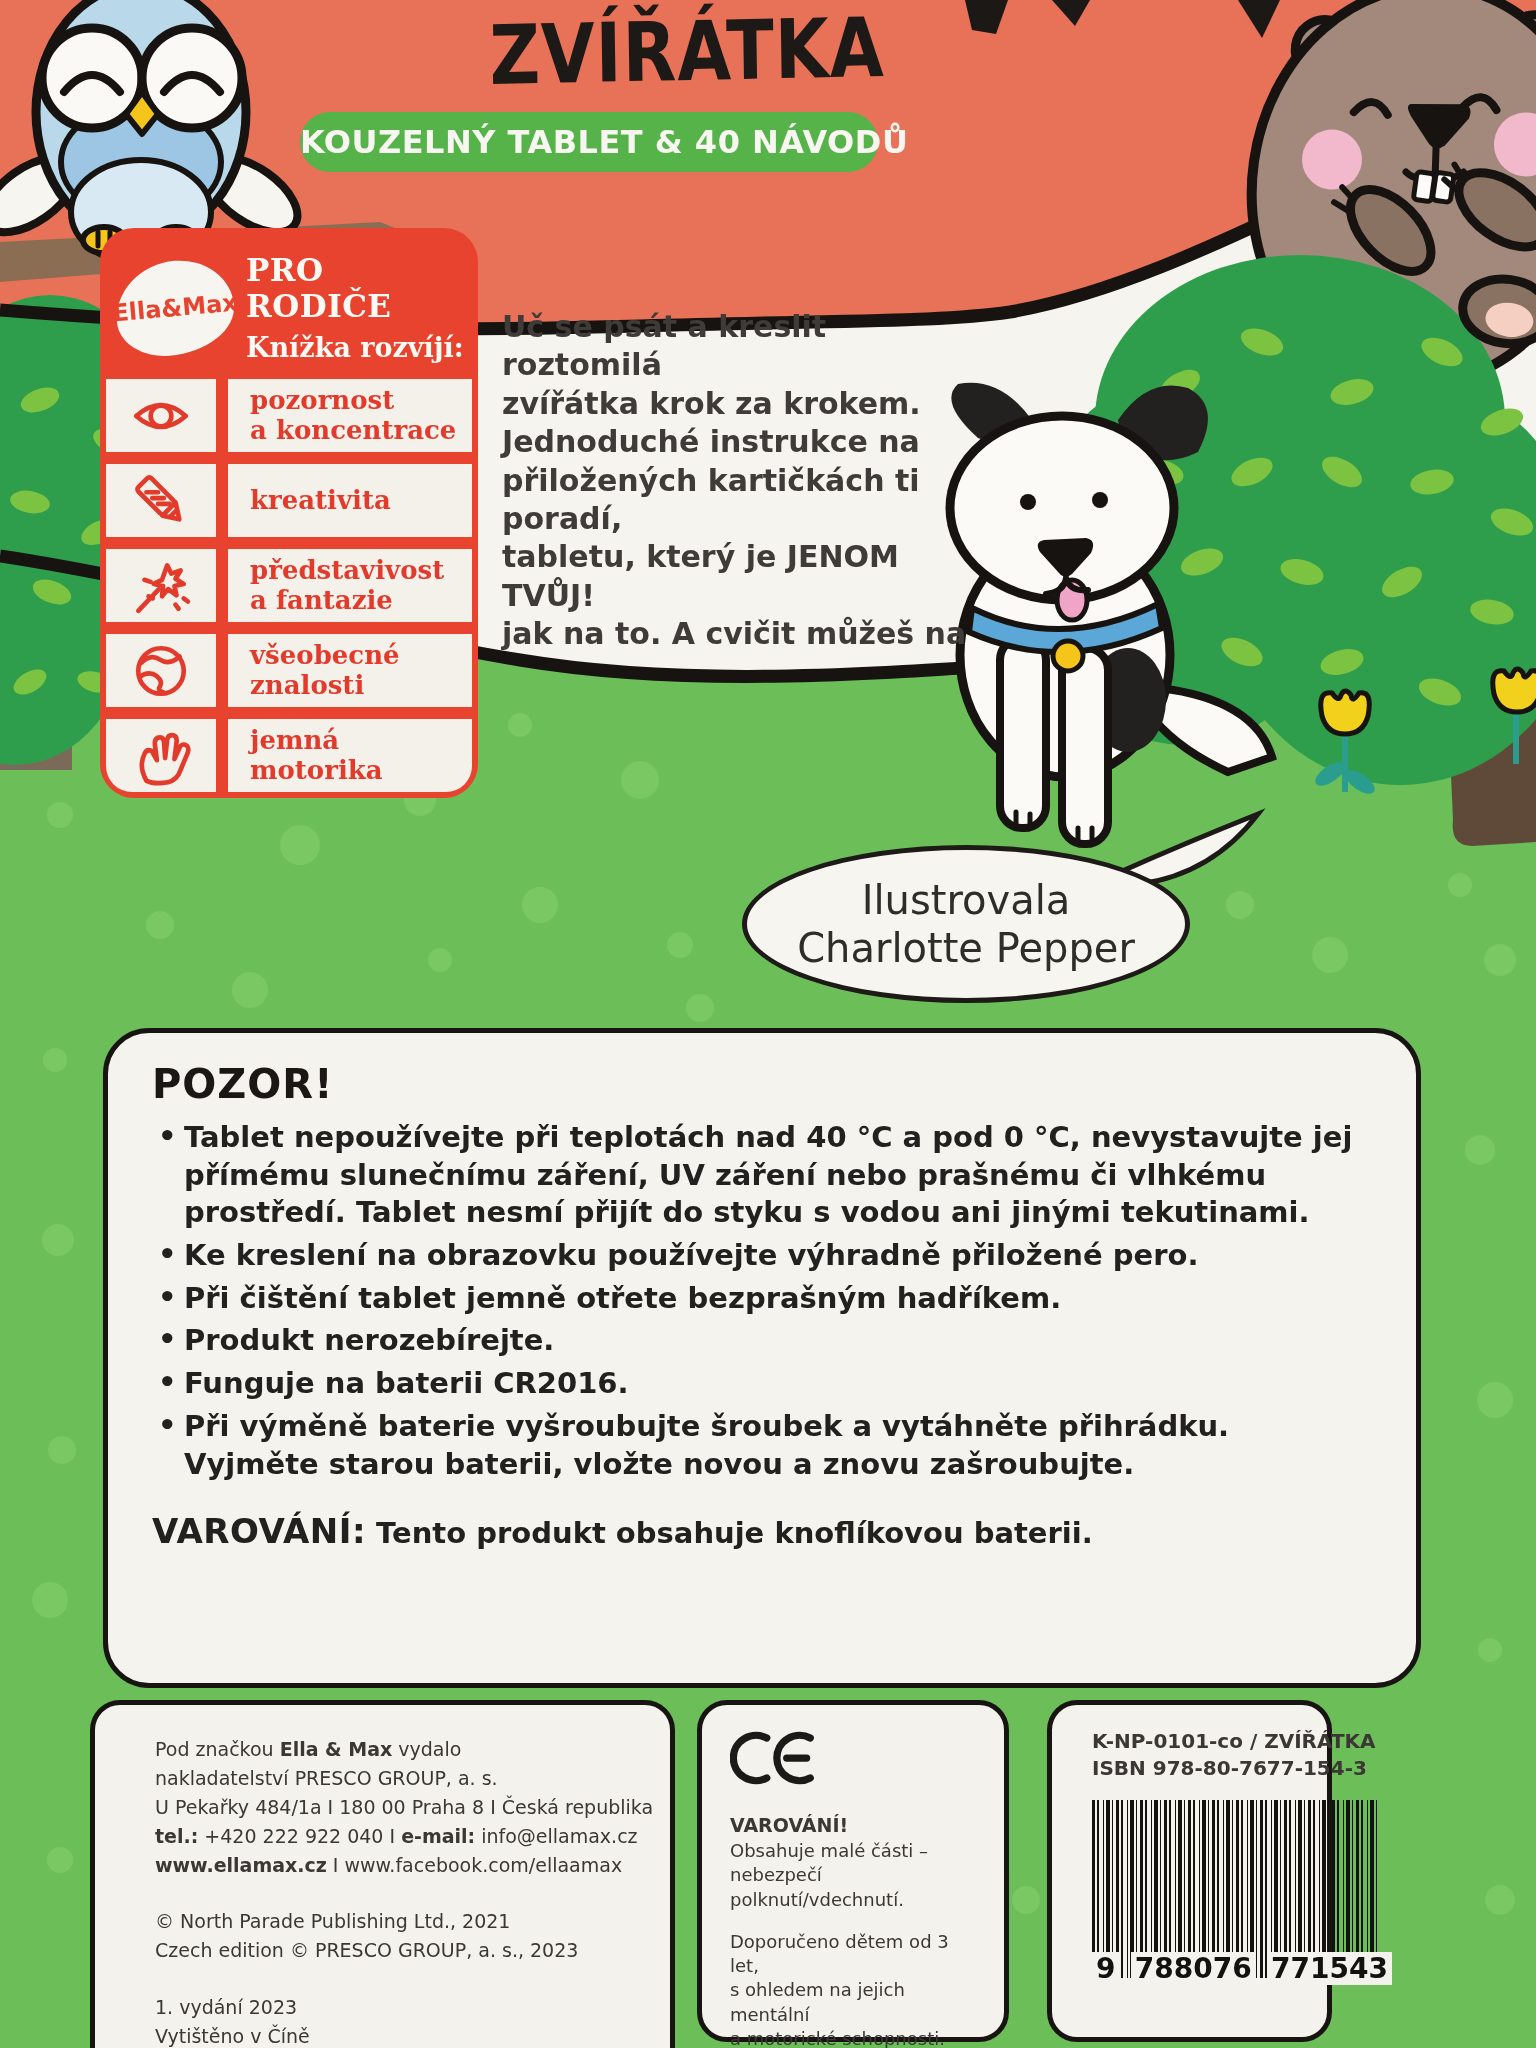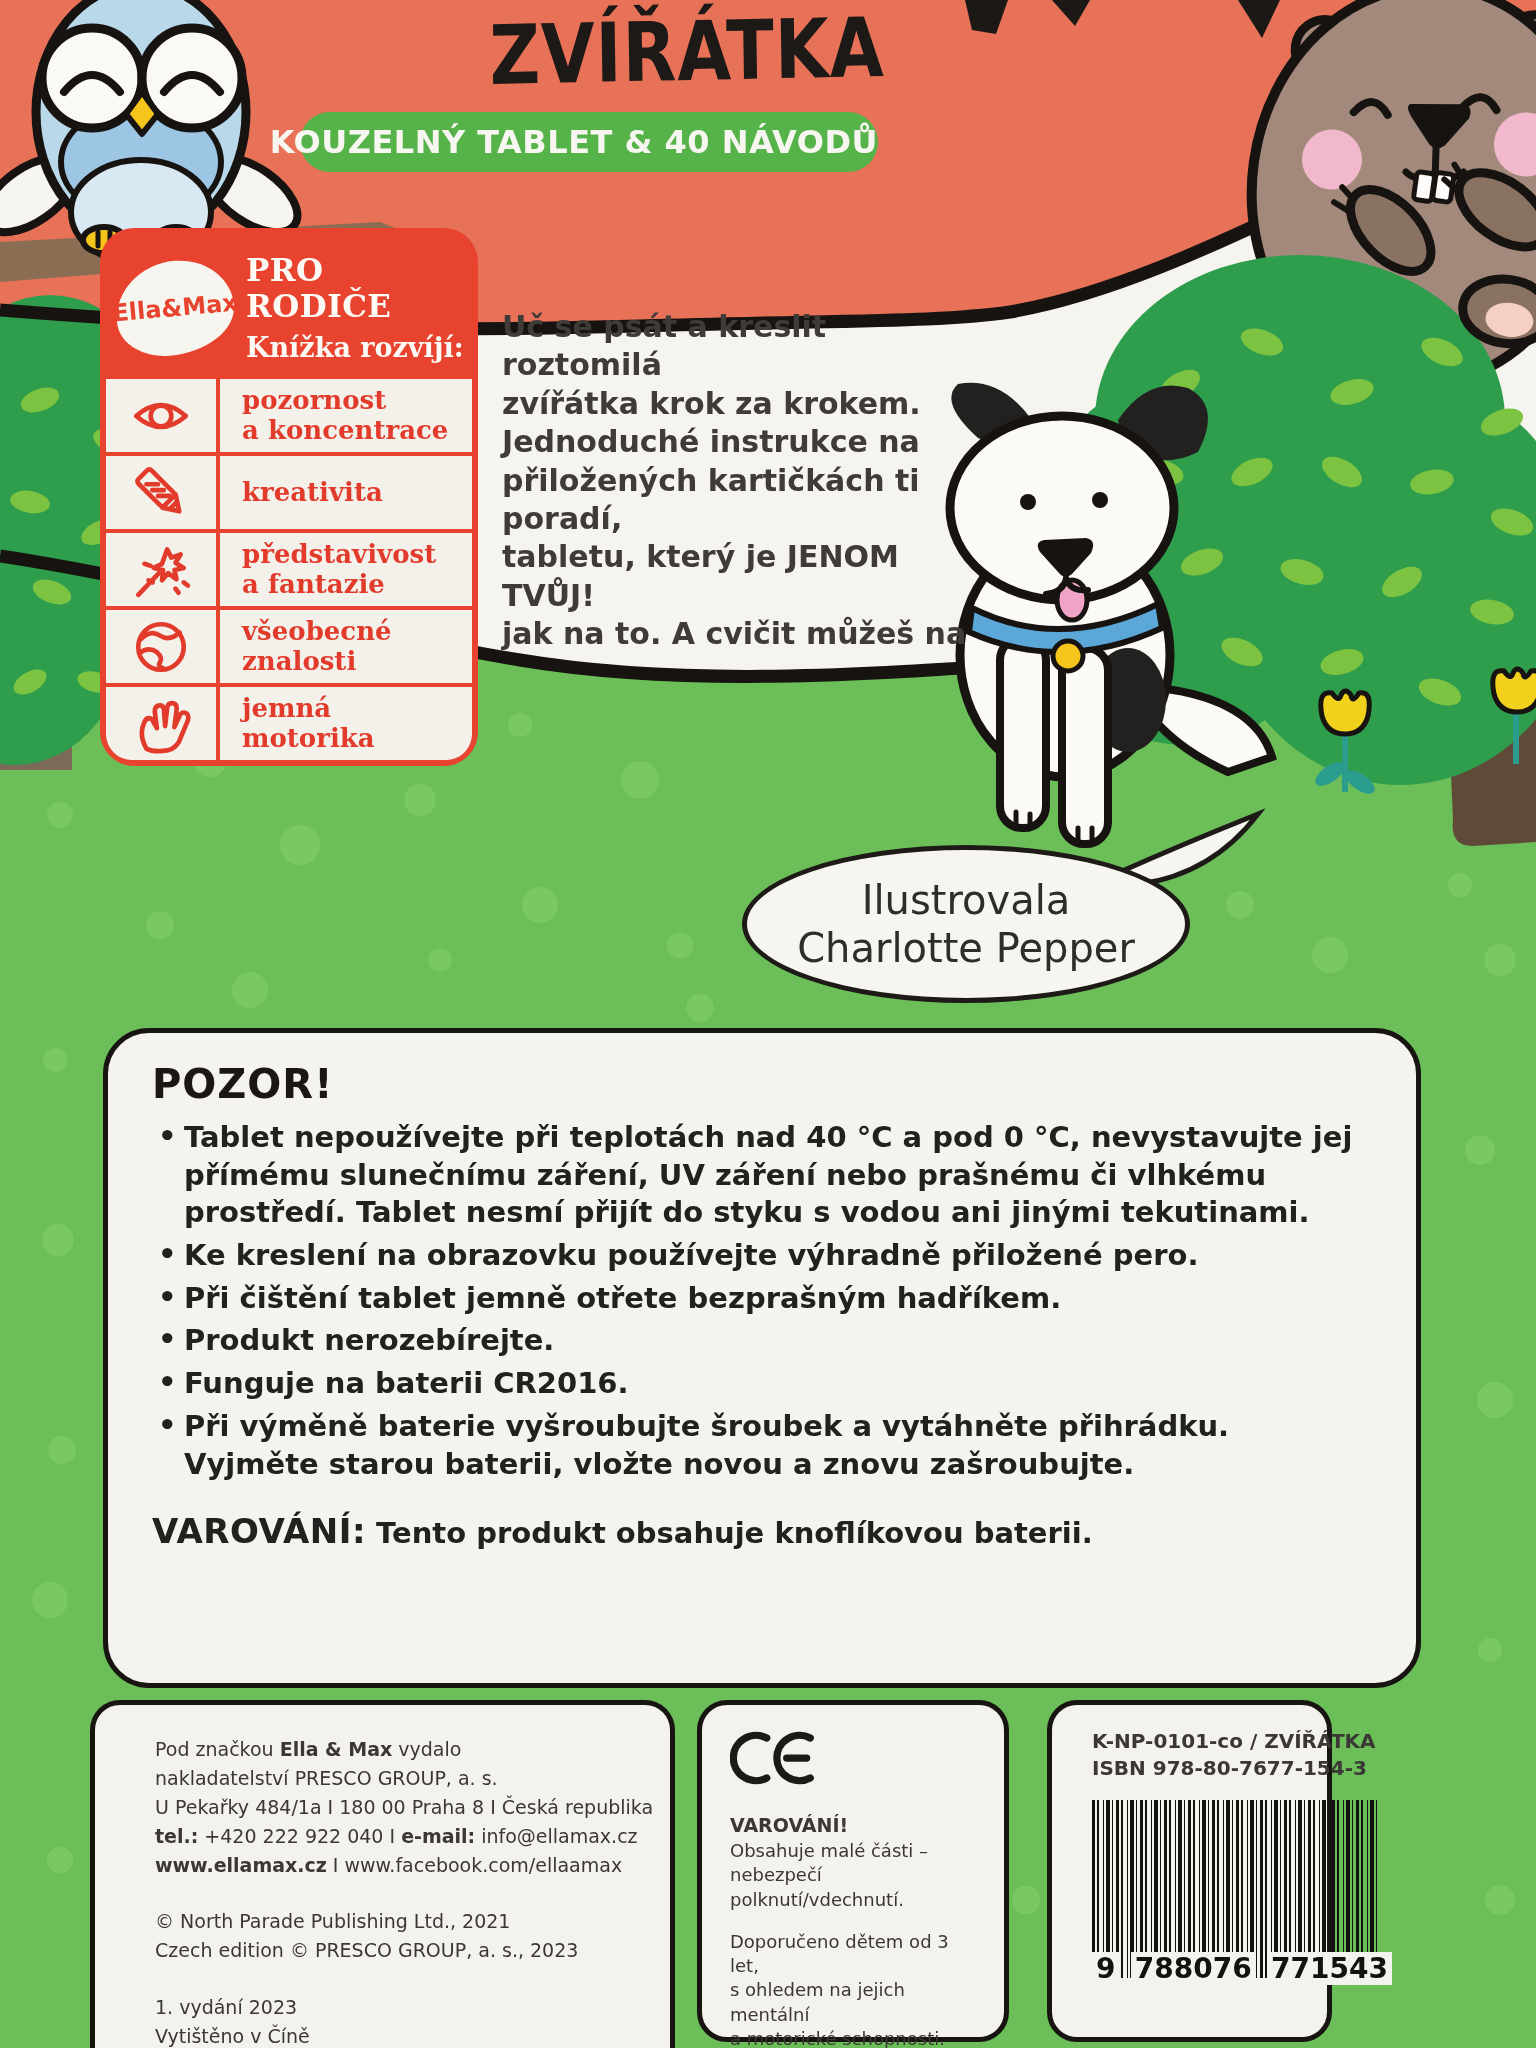--- a/index.html
+++ b/index.html
@@ -4,34 +4,34 @@
 <style>
   html,body{margin:0;padding:0;background:#444}
   .page{position:relative;width:1536px;height:2048px;overflow:hidden;
         font-family:"DejaVu Sans","Liberation Sans",sans-serif;background:#6cbf58}
   .bg{position:absolute;inset:0}
   .abs{position:absolute}
 
   .title{left:455px;top:4px;width:460px;text-align:center;font-size:82px;font-weight:800;
          color:#1c1916;transform:scaleX(.85) rotate(-1deg);letter-spacing:1px;white-space:nowrap}
   .badge{left:300px;top:112px;width:578px;height:60px;background:#55b349;border-radius:32px;
-         display:flex;align-items:center;justify-content:flex-end;color:#f7f6f1;font-weight:700;
+         display:flex;align-items:center;justify-content:flex-start;color:#f7f6f1;font-weight:700;
          font-size:32px;letter-spacing:.5px;white-space:nowrap}
 
   .card{left:100px;top:228px;width:378px;background:#e8432e;border-radius:34px;
         padding:0 6px 6px 6px;box-sizing:border-box}
   .card-header{display:flex;align-items:center;gap:12px;padding:24px 8px 16px 10px}
   .logo{width:118px;height:94px;flex:none;background:#f7f5f0;
         border-radius:53% 47% 58% 42% / 60% 52% 48% 40%;display:flex;align-items:center;
         justify-content:center;transform:rotate(-5deg)}
   .logo span{color:#e8432e;font-size:24px;font-weight:700}
   .card-titles{color:#fdf9f4;font-family:"DejaVu Serif","Liberation Serif",serif}
   .card-title{font-size:31px;font-weight:700;letter-spacing:.5px}
   .card-sub{font-size:27px;font-weight:700;margin-top:8px}
-  .card-table{display:grid;grid-template-columns:110px 1fr;grid-auto-rows:73px;gap:4px}
+  .card-table{display:grid;grid-template-columns:110px 1fr;grid-auto-rows:73px;gap:12px}
   .cell{background:#f4f1eb;display:flex;align-items:center}
   .icon-cell{justify-content:center}
   .label-cell{padding-left:22px;color:#e23b2b;font-family:"DejaVu Serif","Liberation Serif",serif;
               font-size:26px;line-height:1.14;font-weight:700;flex-direction:column;
               align-items:flex-start;justify-content:center}
   .cell.bl{border-bottom-left-radius:26px}
   .cell.br{border-bottom-right-radius:26px}
 
   .intro{left:502px;top:308px;width:480px;font-size:30px;line-height:1.28;font-weight:700;color:#3e3b38}
   .intro span{display:block}

